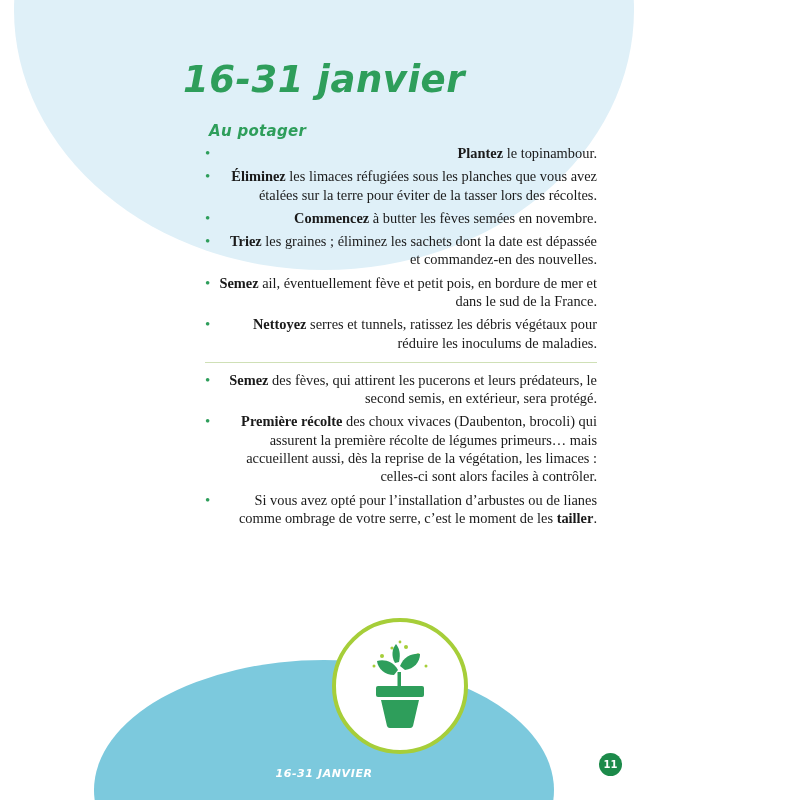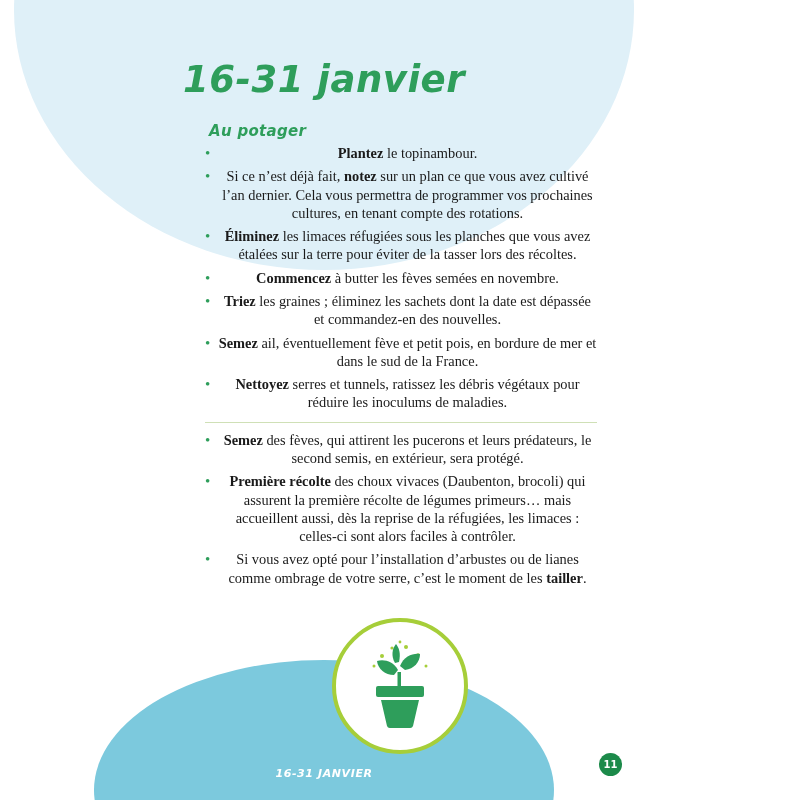--- a/index.html
+++ b/index.html
@@ -86,21 +86,21 @@
     margin: 0;
     padding: 0;
   }
   ul.bullets li {
     position: relative;
     padding-left: 13px;
     margin-bottom: 5px;
     font-size: 14.4px;
     line-height: 1.27;
     color: #1a1a1a;
-    text-align: center;
+    text-align: right;
   }
   ul.bullets li::before {
     content: "•";
     position: absolute;
     left: 0;
     top: 0;
     color: #2e9e5b;
     font-size: 15px;
     line-height: 1.27;
   }
@@ -163,35 +163,34 @@
   <div class="blob-bottom"></div>
 
   <div class="title">16-31 janvier</div>
 
   <div class="content">
 
     <div>
       <h2 class="section-head">Au potager</h2>
       <ul class="bullets">
         <li><b>Plantez</b><span> le topinambour.</span></li>
-        <li><span>Si ce n’est déjà fait, <b>notez</b> sur un plan ce que vous avez cultivé l’an dernier. Cela vous permettra de programmer vos prochaines cultures, en tenant compte des rotations.</span></li>
         <li><b>Éliminez</b><span> les limaces réfugiées sous les planches que vous avez étalées sur la terre pour éviter de la tasser lors des récoltes.</span></li>
         <li><b>Commencez</b><span> à butter les fèves semées en novembre.</span></li>
         <li><b>Triez</b><span> les graines ; éliminez les sachets dont la date est dépassée et commandez-en des nouvelles.</span></li>
         <li><b>Semez</b><span> ail, éventuellement fève et petit pois, en bordure de mer et dans le sud de la France.</span></li>
         <li><b>Nettoyez</b><span> serres et tunnels, ratissez les débris végétaux pour réduire les inoculums de maladies.</span></li>
       </ul>
     </div>
 
     <hr class="divider">
 
     <div>
       <ul class="bullets">
         <li><b>Semez</b><span> des fèves, qui attirent les pucerons et leurs prédateurs, le second semis, en extérieur, sera protégé.</span></li>
-        <li><b>Première récolte</b><span> des choux vivaces (Daubenton, brocoli) qui assurent la première récolte de légumes primeurs… mais accueillent aussi, dès la reprise de la réfugiées, les limaces : celles-ci sont alors faciles à contrôler.</span></li>
+        <li><b>Première récolte</b><span> des choux vivaces (Daubenton, brocoli) qui assurent la première récolte de légumes primeurs… mais accueillent aussi, dès la reprise de la végétation, les limaces : celles-ci sont alors faciles à contrôler.</span></li>
         <li><span>Si vous avez opté pour l’installation d’arbustes ou de lianes comme ombrage de votre serre, c’est le moment de les <b>tailler</b>.</span></li>
       </ul>
     </div>
 
   </div>
 
   <div class="emblem">
     <svg width="128" height="128" viewBox="0 0 128 128">
 
       <g fill="#a6ce39">

